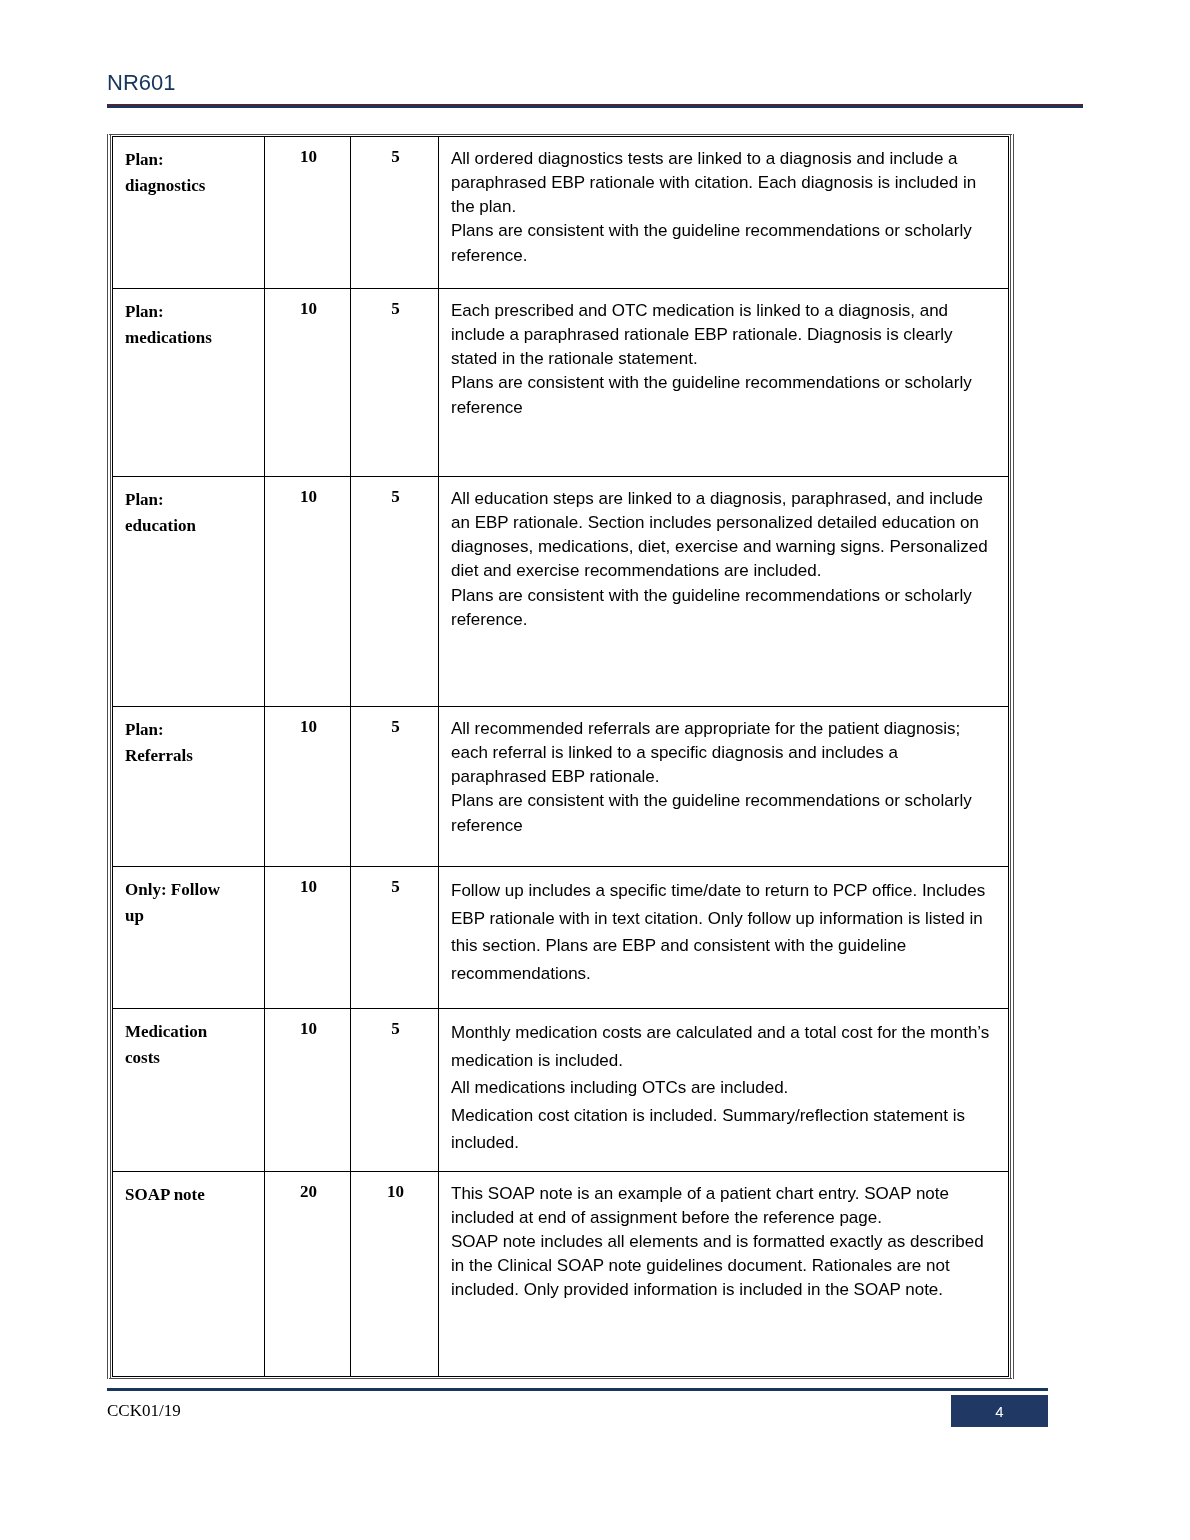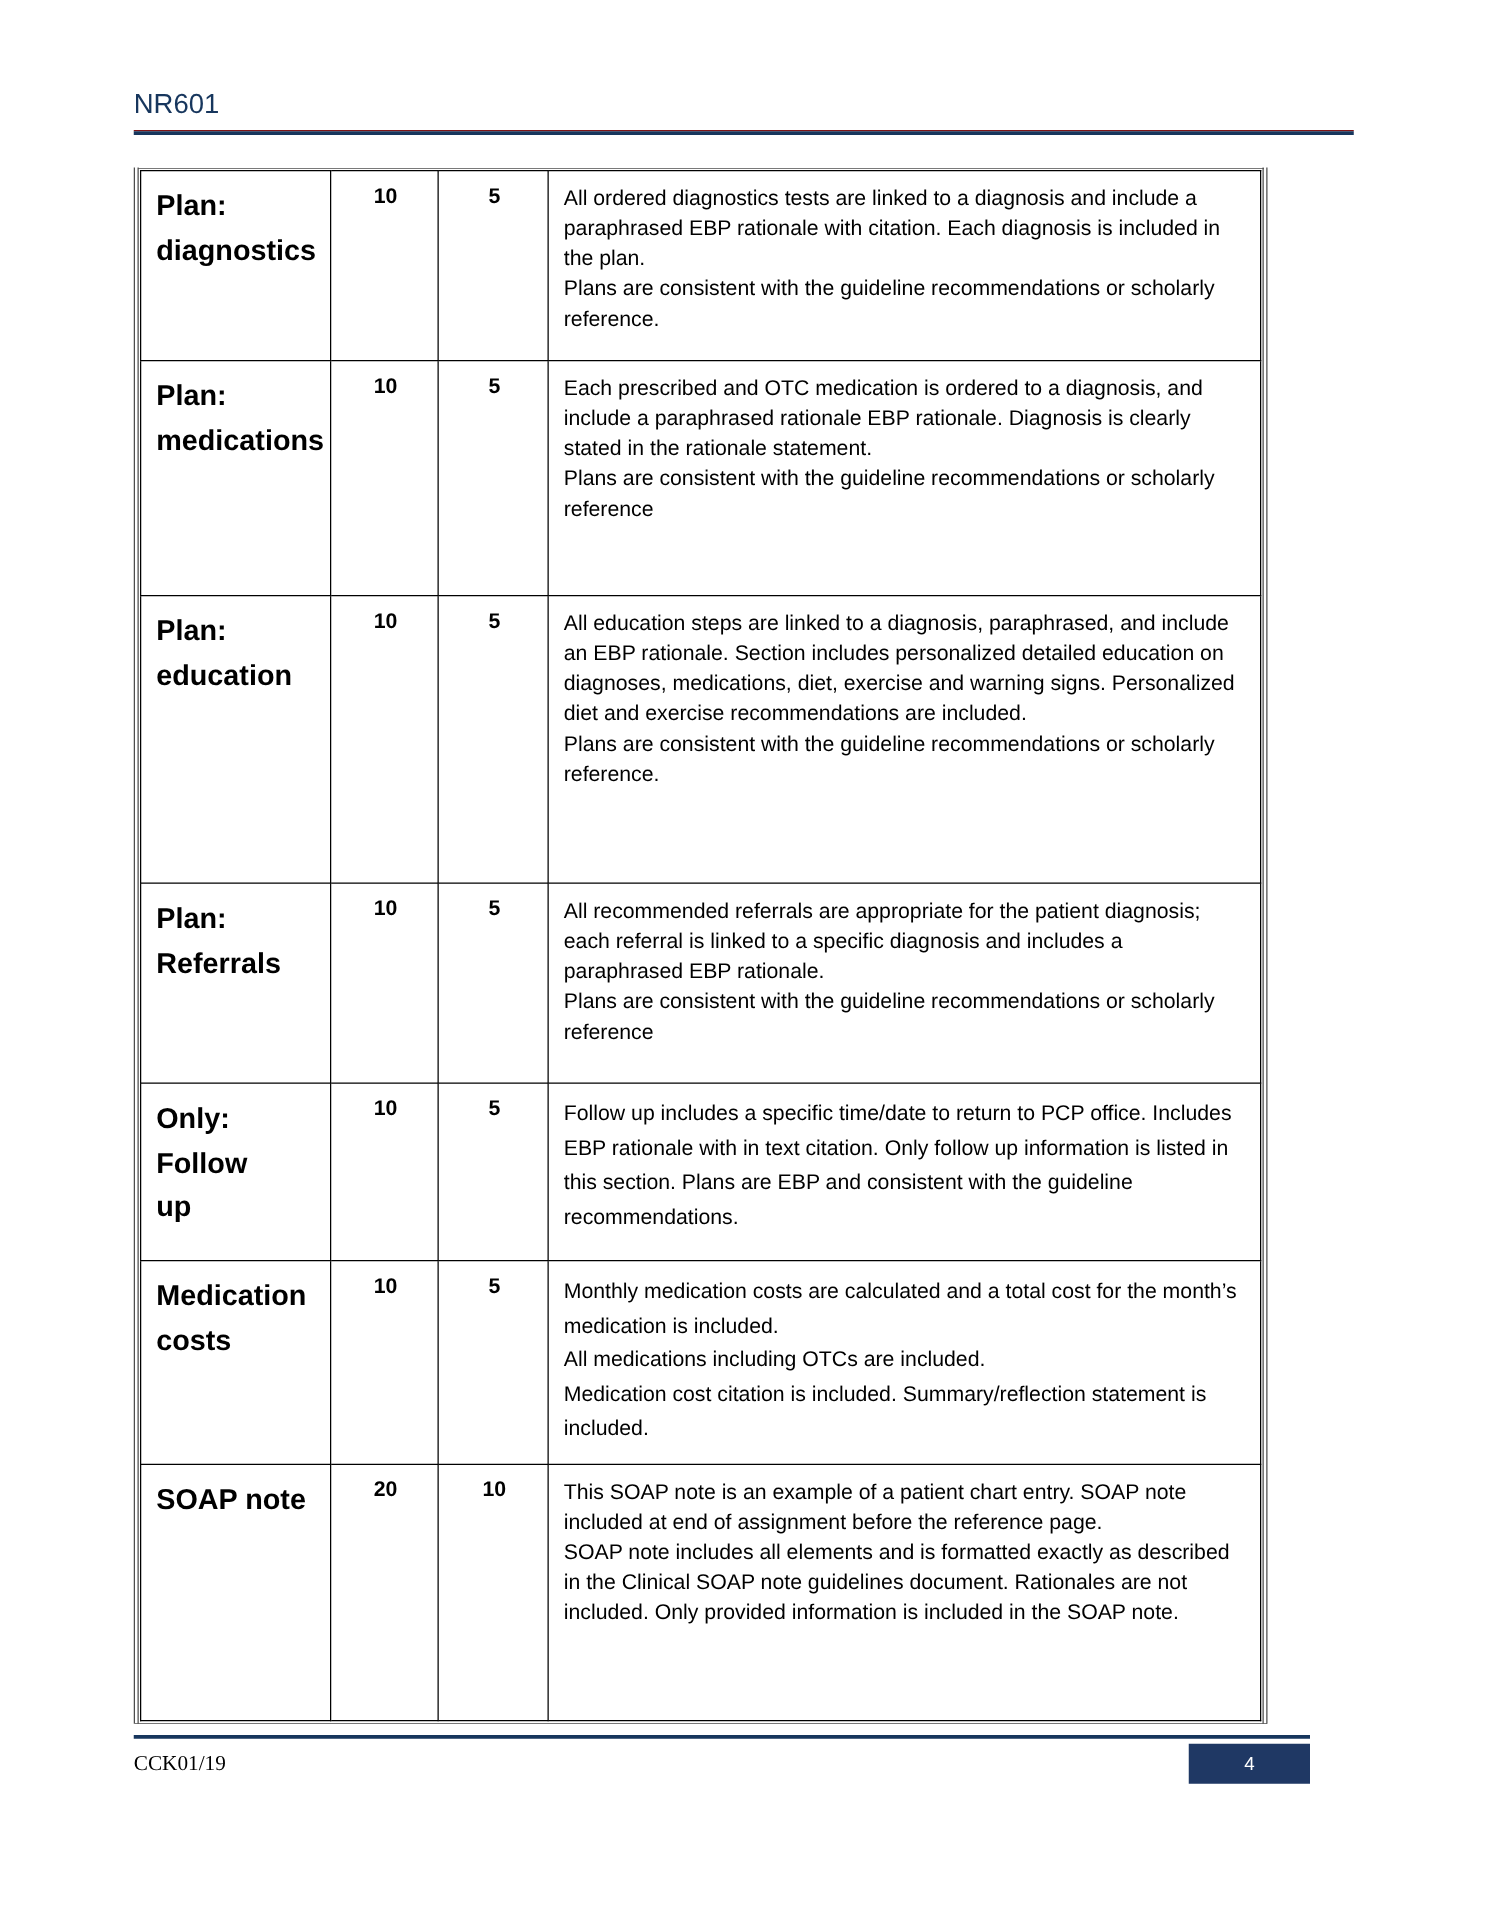--- a/index.html
+++ b/index.html
@@ -72,26 +72,27 @@
     vertical-align: top;
     padding: 10px 10px 14px 12px;
   }
   col.c-criterion { width: 152px; }
   col.c-pts1 { width: 86px; }
   col.c-pts2 { width: 88px; }
   col.c-desc  { width: auto; }
 
   td.criterion {
     font-weight: bold;
-    font-size: 23px;
+    font-size: 17px;
     line-height: 1.55;
     white-space: pre-line;
+    font-family: Liberation Serif, serif;
   }
   td.pts {
-    font-family: Liberation Sans, sans-serif;
+    font-family: Liberation Serif, serif;
     font-weight: bold;
     font-size: 17px;
     text-align: center;
   }
   td.desc {
     font-size: 17px;
     line-height: 1.42;
     white-space: pre-line;
     padding-right: 14px;
   }
@@ -166,21 +167,21 @@
           <td class="pts">10</td>
           <td class="pts">5</td>
           <td class="desc">All ordered diagnostics tests are linked to a diagnosis and include a paraphrased EBP rationale with citation. Each diagnosis is included in the plan.
  Plans are consistent with the guideline recommendations or scholarly reference.</td>
         </tr>
         <tr class="row-2">
           <td class="criterion">Plan:
 medications</td>
           <td class="pts">10</td>
           <td class="pts">5</td>
-          <td class="desc">Each prescribed and OTC medication is ordered to a diagnosis, and include a paraphrased rationale EBP rationale.  Diagnosis is clearly stated in the rationale statement.
+          <td class="desc">Each prescribed and OTC medication is linked to a diagnosis, and include a paraphrased rationale EBP rationale.  Diagnosis is clearly stated in the rationale statement.
 Plans are consistent with the guideline recommendations or scholarly reference</td>
         </tr>
         <tr class="row-3">
           <td class="criterion">Plan:
 education</td>
           <td class="pts">10</td>
           <td class="pts">5</td>
           <td class="desc">All education steps are linked to a diagnosis, paraphrased, and include an EBP rationale. Section includes personalized detailed education on diagnoses, medications, diet, exercise and warning signs. Personalized diet and exercise recommendations are included.
 Plans are consistent with the guideline recommendations or scholarly reference.</td>
         </tr>

